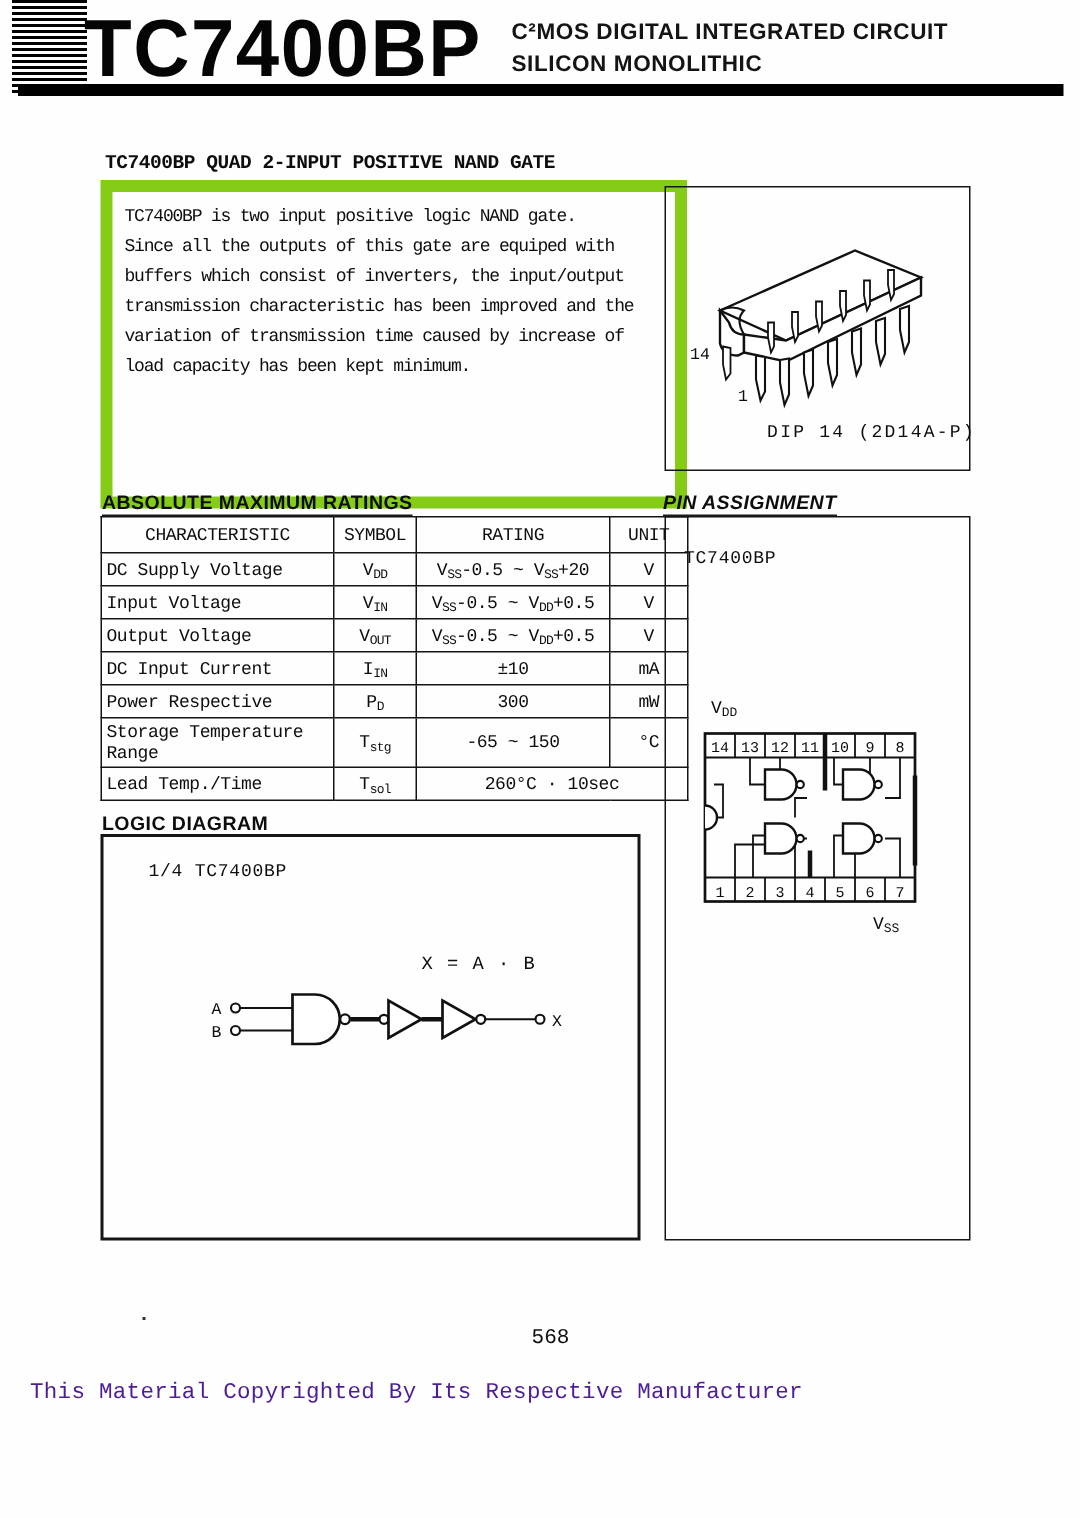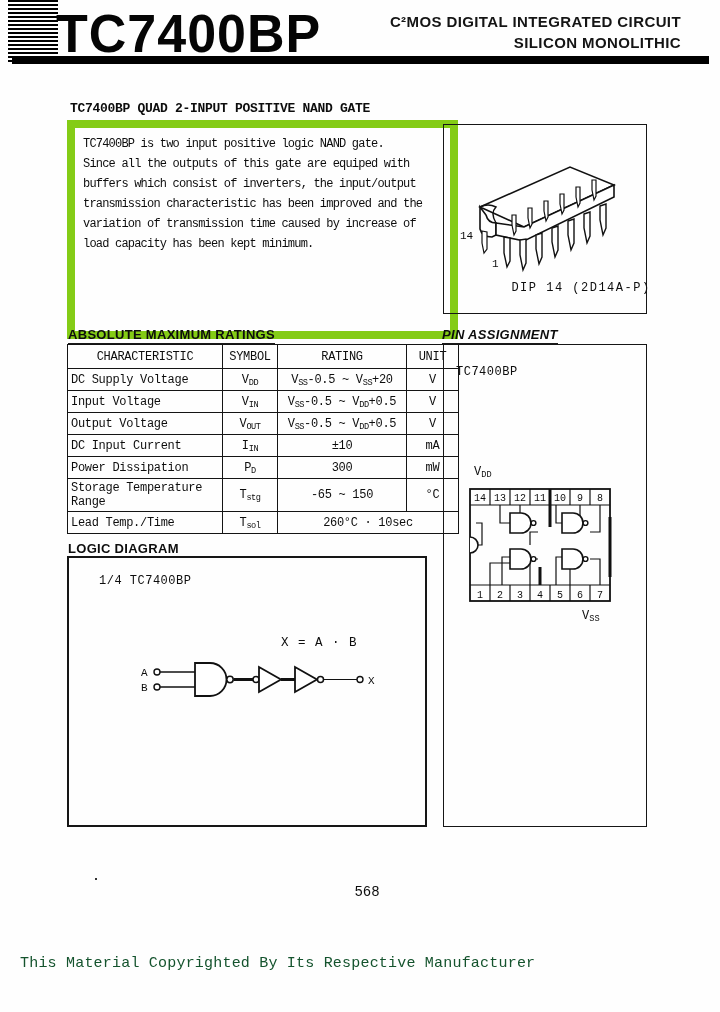--- a/index.html
+++ b/index.html
@@ -14,21 +14,21 @@
   }
   .part-title{
     position:absolute;left:56px;top:2px;
     font-family:"Liberation Sans",sans-serif;font-weight:bold;
     font-size:52px;letter-spacing:1px;transform:scaleY(1.04);transform-origin:top left;
     color:#050505;white-space:nowrap;
   }
   .hdr-right{
     position:absolute;left:341px;top:11px;width:340px;
     font-family:"Liberation Sans",sans-serif;font-size:15px;font-weight:bold;
-    letter-spacing:.4px;line-height:21px;color:#141414;white-space:nowrap;text-align:right;
+    letter-spacing:.4px;line-height:21px;color:#141414;white-space:nowrap;
   }
   .hdr-rule{position:absolute;left:12px;top:56px;width:697px;height:8px;background:#000;}
   
   .sec-head{
     position:absolute;font-family:"Liberation Mono",monospace;font-weight:bold;
     font-size:13px;letter-spacing:-.3px;white-space:nowrap;
     border-bottom:1px solid #1a1a1a;padding-bottom:1px;
   }
   
   .intro-box{
@@ -66,22 +66,22 @@
   .pin-svg{position:absolute;left:22px;top:142px;}
   
   .logic-box{position:absolute;left:67px;top:556px;width:356px;height:267px;border:2px solid #161616;}
   .logic-sub{position:absolute;left:30px;top:16px;font-size:12px;letter-spacing:.5px;}
   .logic-eq{position:absolute;left:212px;top:78px;font-size:12.5px;letter-spacing:1px;}
   .logic-svg{position:absolute;left:66px;top:96px;}
   svg text{font-family:"Liberation Mono",monospace;fill:#0d0d0d;}
   
   .page-num{position:absolute;left:337px;top:884px;width:60px;text-align:center;font-size:14px;}
   .copyright{
-    position:absolute;left:20px;top:955px;font-size:15px;letter-spacing:.2px;
-    color:#14532d;white-space:nowrap;
+    position:absolute;left:20px;top:920px;font-size:15px;letter-spacing:.2px;
+    color:#4c1d95;white-space:nowrap;
   }
   .dot{position:absolute;left:95px;top:878px;width:2px;height:2px;background:#333;}
 </style>
 </head>
 <body>
 
 <div class="page">
 
   <div class="barcode"></div>
   <div class="part-title">TC7400BP</div>
@@ -163,21 +163,21 @@
       <td class="col-rat">V<sub>SS</sub>-0.5 ~ V<sub>DD</sub>+0.5</td>
       <td class="col-unit">V</td>
     </tr>
     <tr>
       <td class="col-char">DC Input Current</td>
       <td class="col-sym">I<sub>IN</sub></td>
       <td class="col-rat">±10</td>
       <td class="col-unit">mA</td>
     </tr>
     <tr>
-      <td class="col-char">Power Dissipation</td>
+      <td class="col-char">Power Respective</td>
       <td class="col-sym">P<sub>D</sub></td>
       <td class="col-rat">300</td>
       <td class="col-unit">mW</td>
     </tr>
     <tr>
       <td class="col-char" style="height:32px;white-space:normal;line-height:14px;">Storage Temperature Range</td>
       <td class="col-sym">T<sub>stg</sub></td>
       <td class="col-rat">-65 ~ 150</td>
       <td class="col-unit">°C</td>
     </tr>

